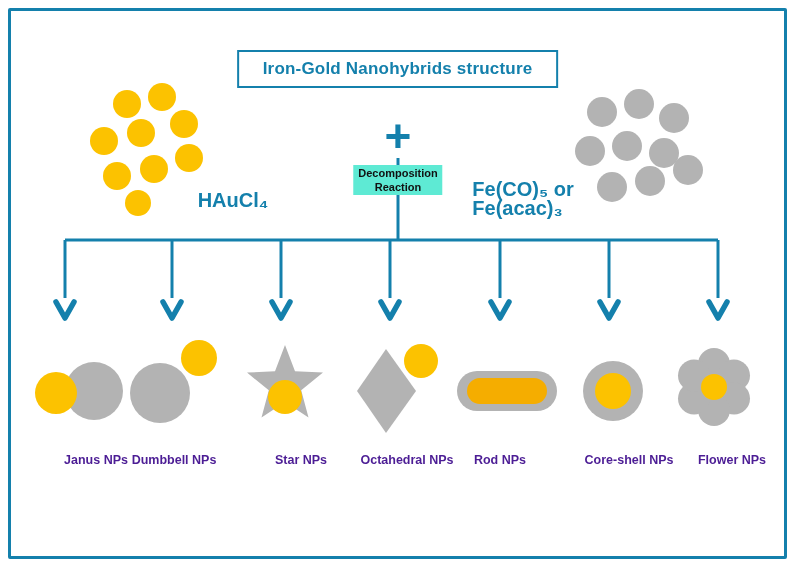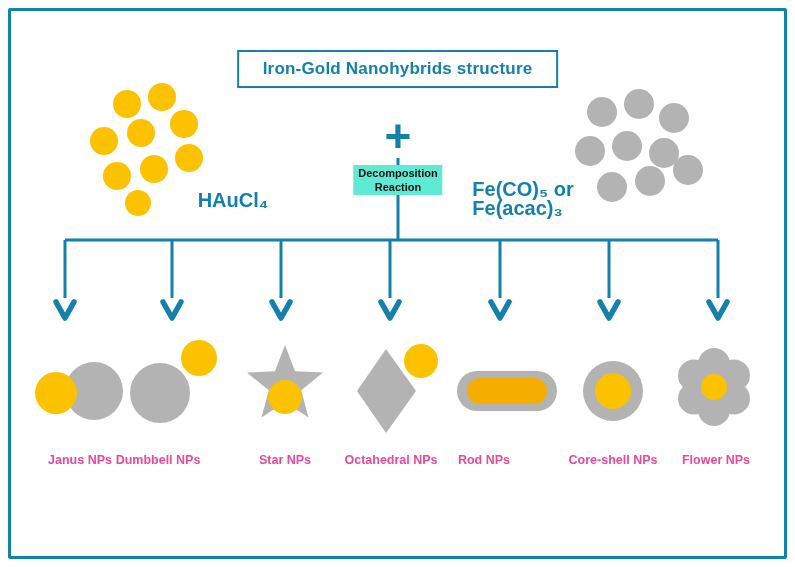--- a/index.html
+++ b/index.html
@@ -41,21 +41,21 @@
     line-height:14px;background:#5eead4;padding:1px 5px;white-space:nowrap;
   }
   .chem-label{
     position:absolute;color:var(--teal);font-weight:bold;font-size:20px;
     text-align:left;line-height:19px;white-space:nowrap;
   }
   .chem-gold{left:233px;top:191px;transform:translateX(-50%);}
   .chem-iron{left:523px;top:180px;transform:translateX(-50%);}
   .product-label{
     position:absolute;top:453px;transform:translateX(-50%);
-    font-size:12.5px;font-weight:bold;color:#ec4899;white-space:nowrap;
+    font-size:12.5px;font-weight:bold;color:#4c1d95;white-space:nowrap;margin-left:16px;
   }
 </style>
 </head>
 <body>
 
 <div class="canvas">
 
   <div class="frame"></div>
 
   <div class="title-box">

